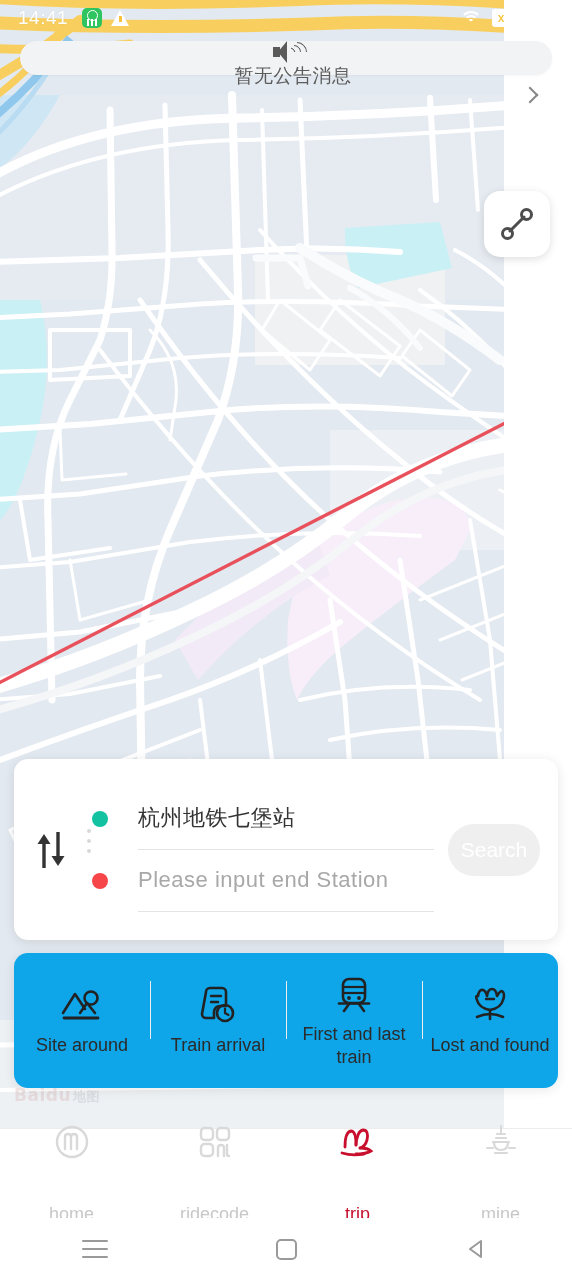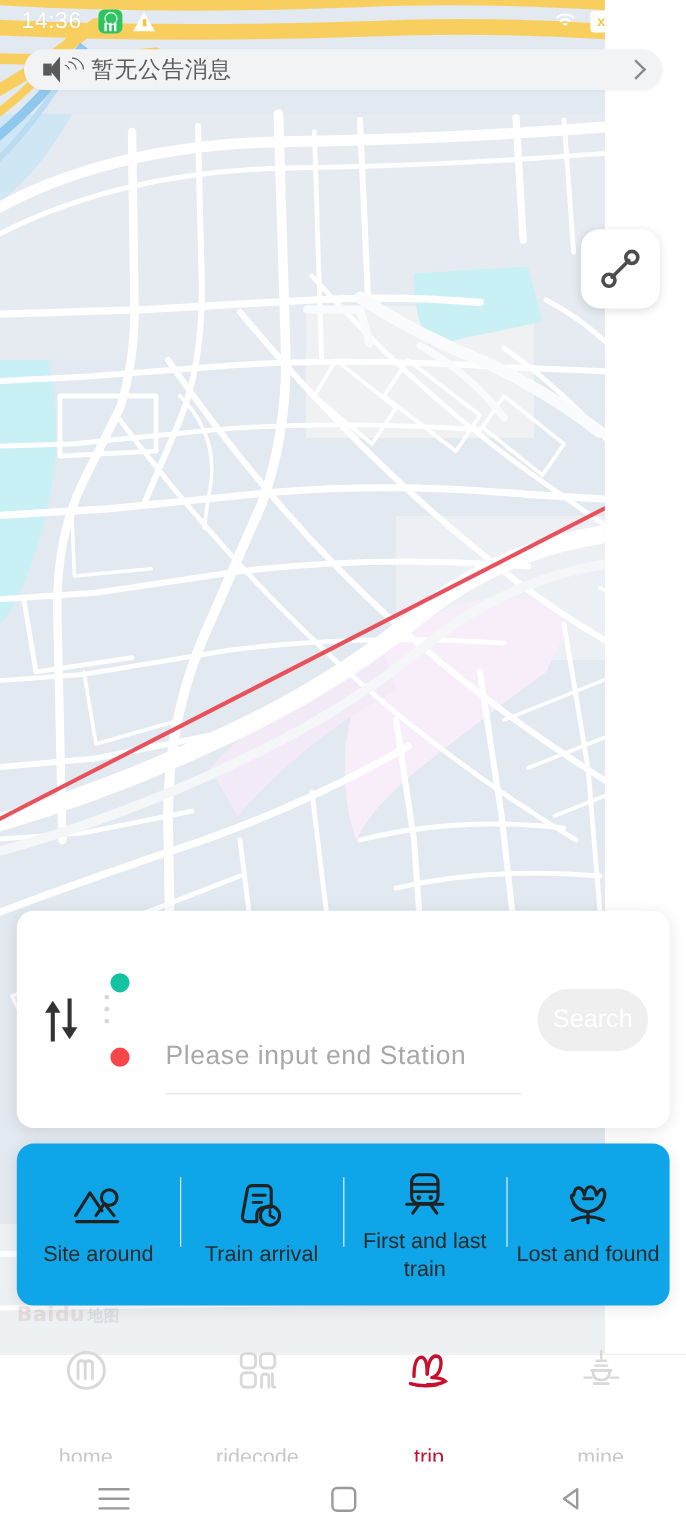--- a/index.html
+++ b/index.html
@@ -95,20 +95,21 @@
   
   .announce {
     position: absolute; left: 20px; top: 41px;
     width: 532px; height: 34px;
     background: #f2f3f5;
     border-radius: 20px;
     display: flex; align-items: center;
     padding: 0 16px;
     z-index: 15;
     box-shadow: 0 1px 3px rgba(0,0,0,0.04);
+    flex-direction: column;
   }
   .speaker-ico { width:26px; height:22px; position:relative; flex:none; }
   .speaker-ico .body{
     position:absolute; left:0; top:6px; width:7px;height:10px;background:#5a5a5a;
   }
   .speaker-ico .cone{
     position:absolute; left:5px; top:0px;
     width:0;height:0;border-top:11px solid transparent;border-bottom:11px solid transparent;
     border-right:9px solid #5a5a5a;
   }
@@ -370,21 +371,21 @@
         <path d="M0,1090 L572,1082" stroke-width="4"></path>
       </g>
     </svg>
 
     <div class="baidu-mark">
       <span>Baidu</span><span class="cn">地图</span>
     </div>
   </div>
 
   <div class="status-bar">
-    <div class="sb-time">14:36</div>
+    <div class="sb-time">14:41</div>
     <div class="sb-icons-left">
       <div class="sb-badge"></div>
       <div class="sb-warn"></div>
     </div>
     <div class="sb-right">
       <div class="sb-wifi">
           <i></i>
           <i></i>
           <i></i>
         </div>
@@ -425,20 +426,23 @@
 
     <div class="fields">
       <div class="dots-connector">
         <i></i>
           <i></i>
           <i></i>
       </div>
 
       <div class="field-row">
         <span class="dot start"></span>
+        <div class="field-line">
+          <span class="field-val">杭州地铁七堡站</span>
+        </div>
       </div>
 
       <div class="field-row">
         <span class="dot end"></span>
         <div class="field-line">
           <span class="field-val placeholder">Please input end Station</span>
         </div>
       </div>
     </div>
 

